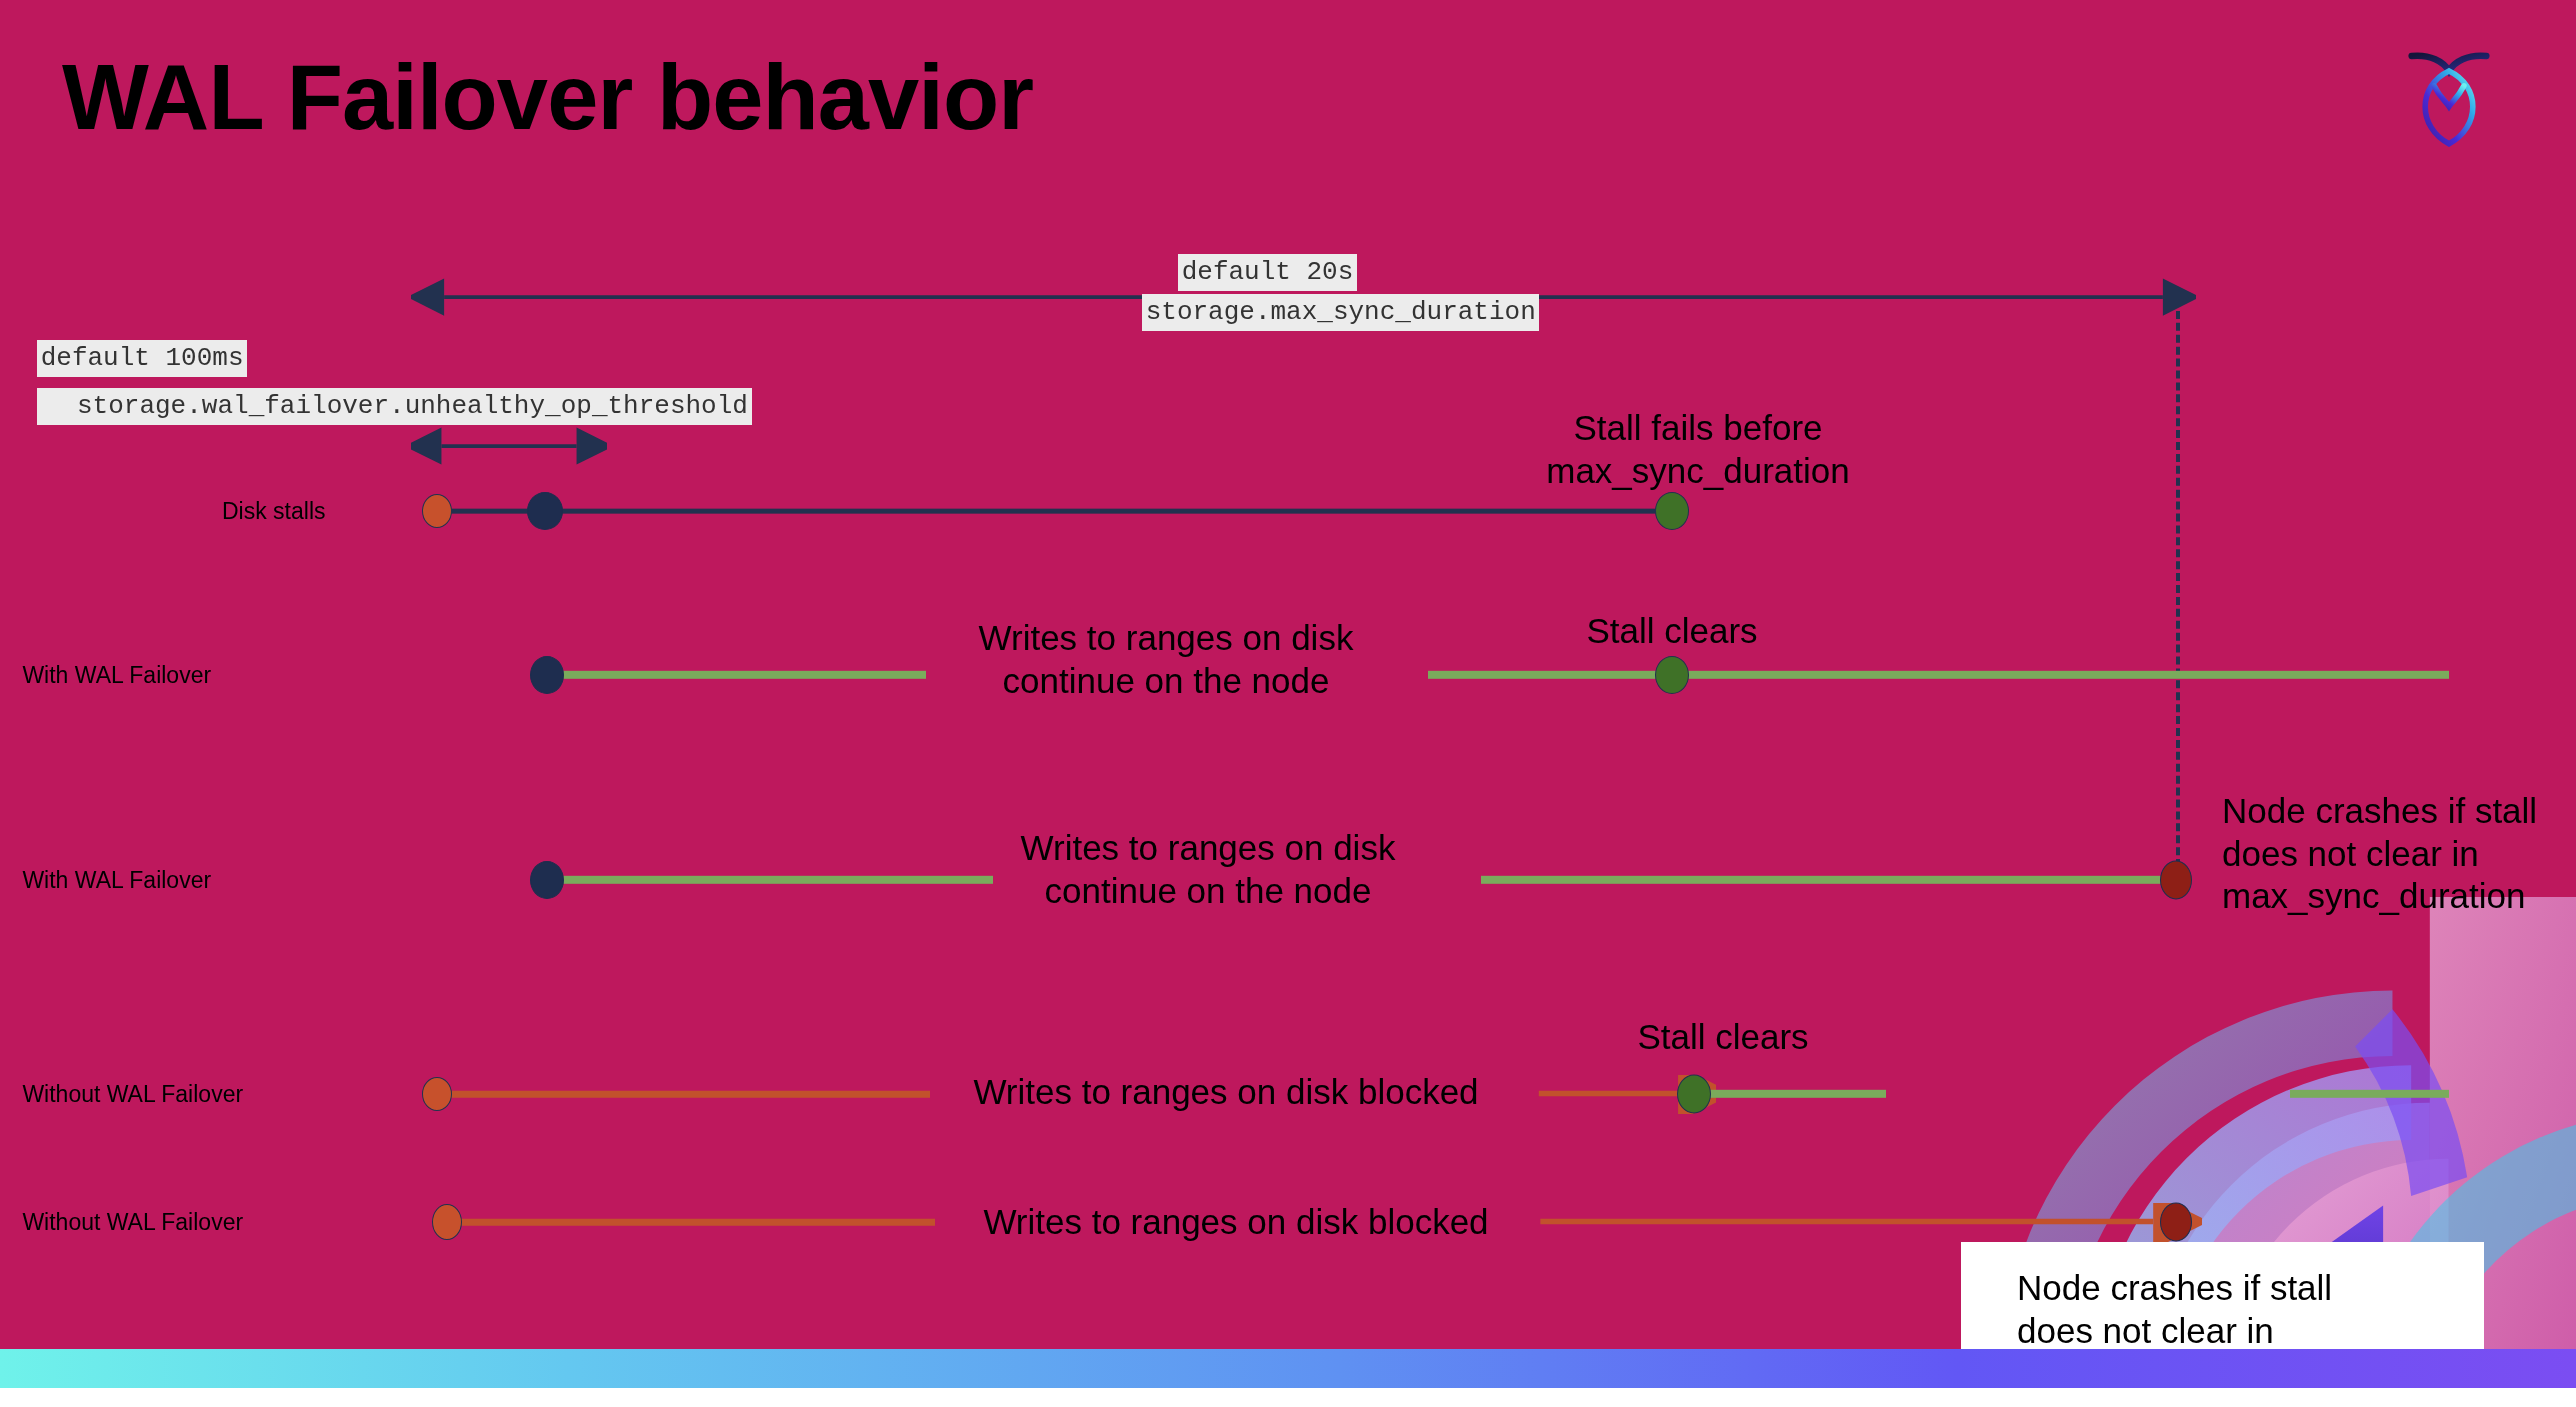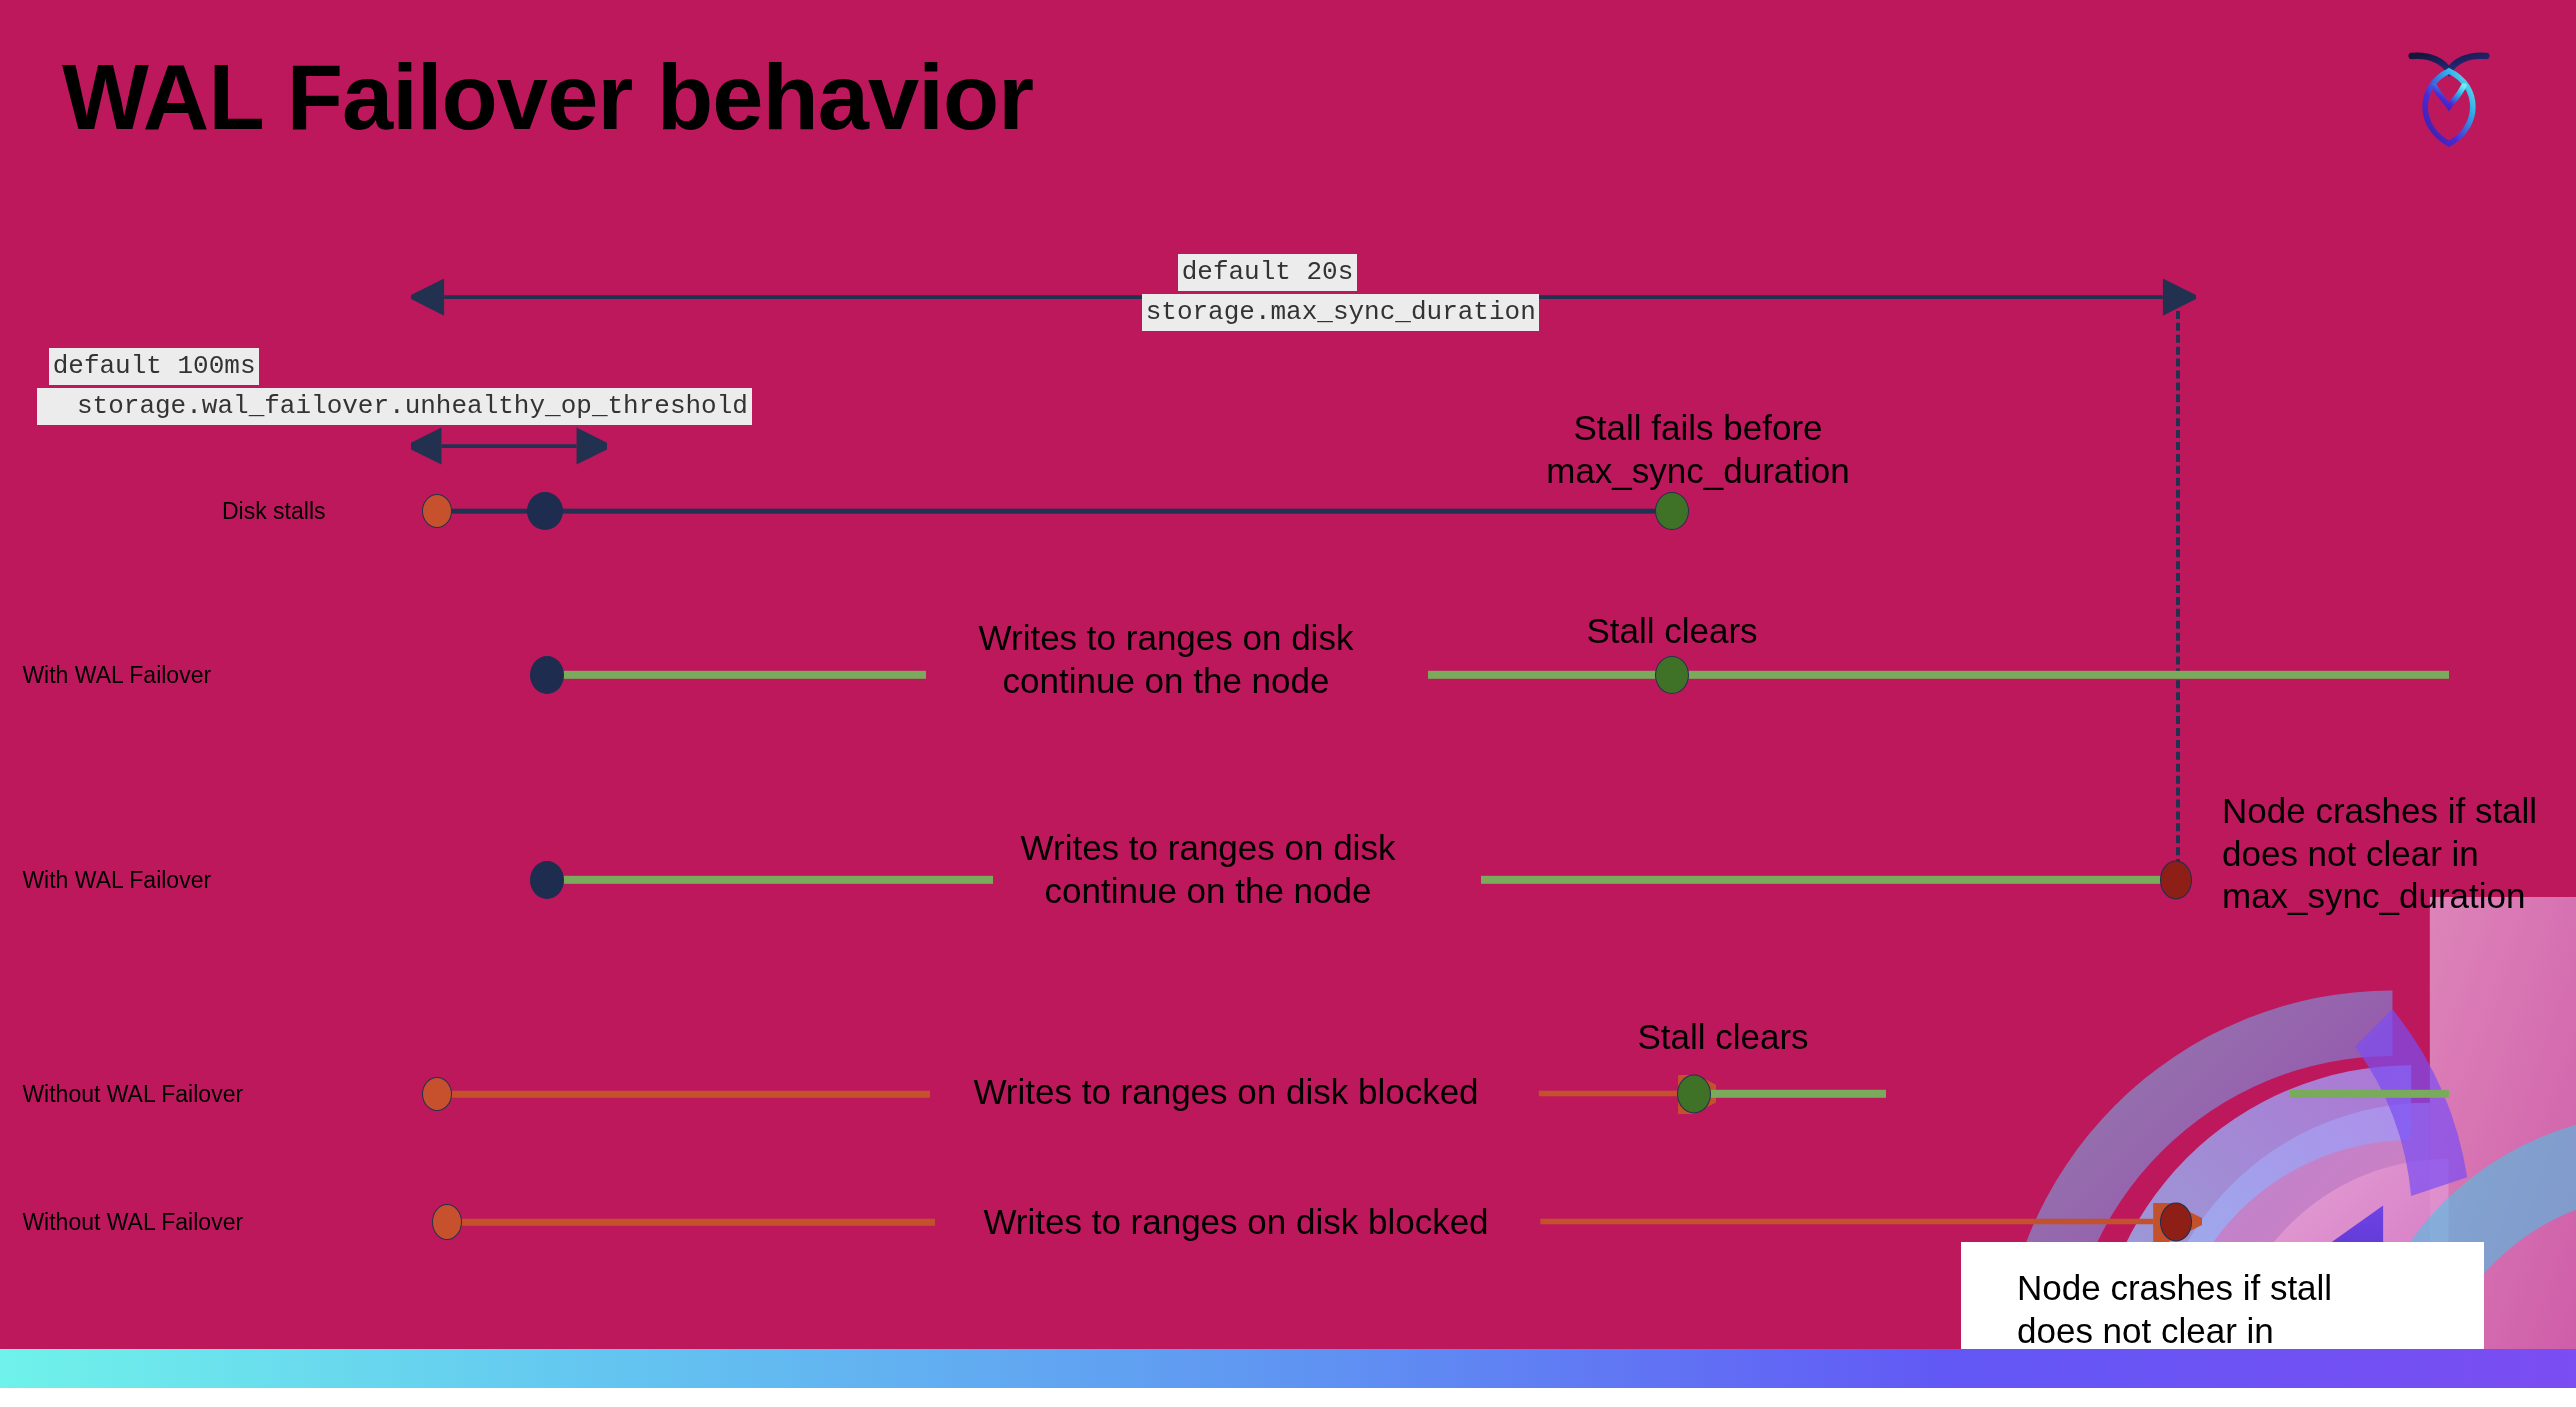--- a/index.html
+++ b/index.html
@@ -193,21 +193,21 @@
       </marker>
     </defs>
     <line x1="32" y1="28" x2="1878" y2="28" stroke="#22314f" stroke-width="4" marker-start="url(#arrL)" marker-end="url(#arrR)"></line>
   </svg>
 
   <div class="code-chip" style="left:1142px; top:254px;margin-left:36px;">default 20s</div>
   <div class="code-chip" style="left:1142px; top:294px;">storage.max_sync_duration</div>
 
   <div class="dashed-v" style="left:2176px; top:299px; height:580px;"></div>
 
-  <div class="code-chip" style="left:37px; top:348px;margin-left:12px;">default 100ms</div>
+  <div class="code-chip" style="left:37px; top:340px;">default 100ms</div>
   <div class="code-chip" style="left:37px; top:388px;padding-left:40px;">storage.wal_failover.unhealthy_op_threshold</div>
 
   <svg class="deco" style="left:411px; top:422px;" width="196" height="50" xmlns="http://www.w3.org/2000/svg" viewBox="0 0 210 54">
     <defs>
       <marker id="arrL2" markerWidth="12" markerHeight="12" refX="10" refY="6" orient="auto">
         <path d="M10,1 L10,11 L0,6 Z" fill="#22314f"></path>
       </marker>
       <marker id="arrR2" markerWidth="12" markerHeight="12" refX="2" refY="6" orient="auto">
         <path d="M2,1 L2,11 L12,6 Z" fill="#22314f"></path>
       </marker>

